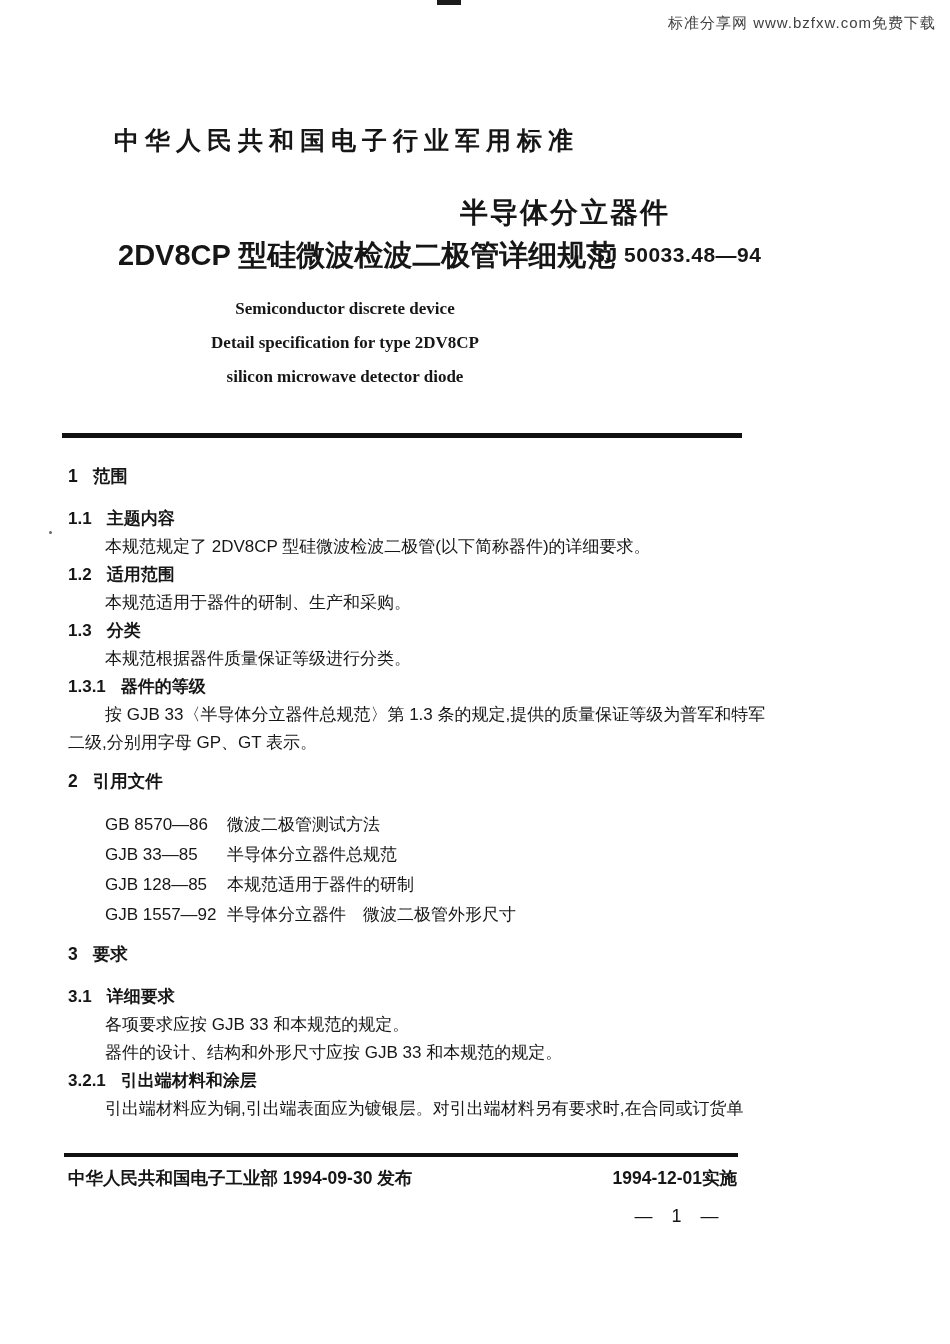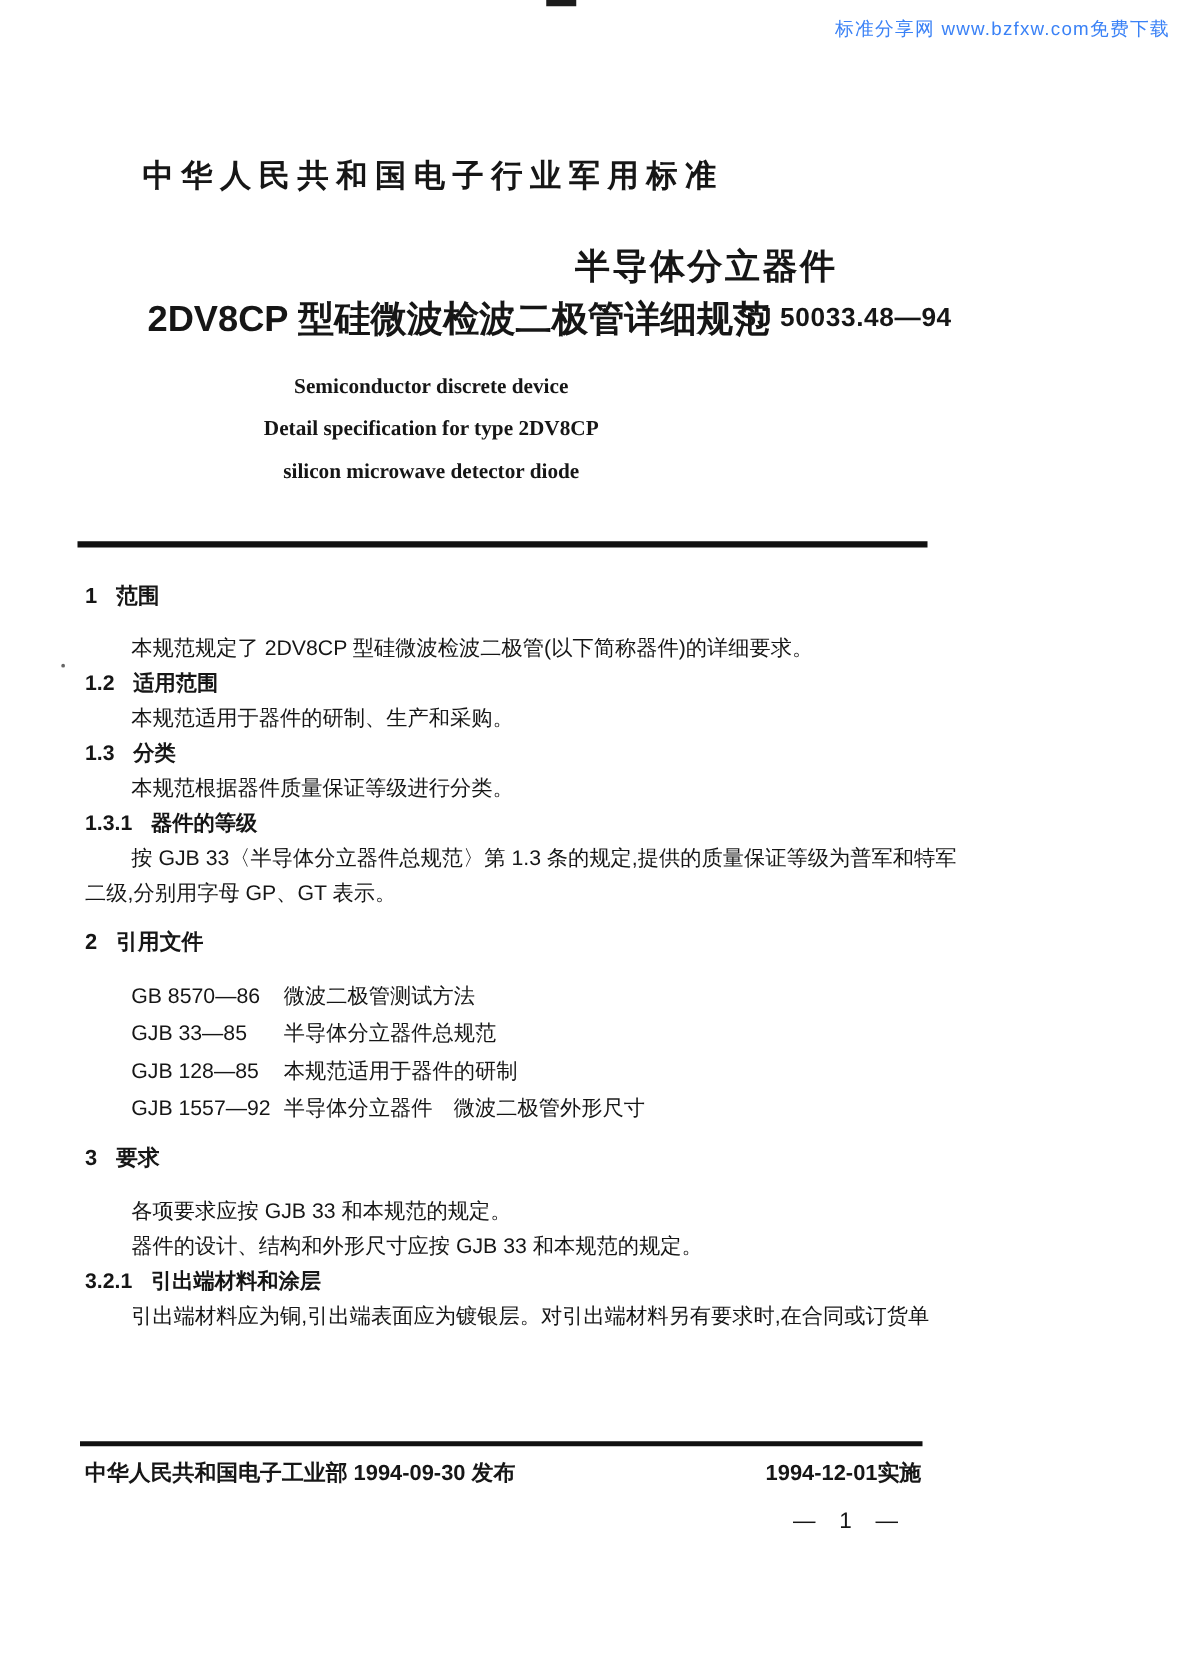--- a/index.html
+++ b/index.html
@@ -10,21 +10,21 @@
     background: #ffffff;
     color: #161616;
     font-family: "Liberation Sans", sans-serif;
     overflow: hidden;
   }
   .abs { position: absolute; }
 
   .watermark {
     top: 14px; right: 14px;
     font-size: 15px;
-    color: #3b82f6;
+    color: #404040;
     letter-spacing: 1px;
     font-family: "Liberation Sans", sans-serif;
   }
   .top-mark {
     left: 437px; top: 0;
     width: 24px; height: 5px;
     background: #1c1c1c;
   }
   .dot-artifact {
     left: 49px; top: 531px;
@@ -130,20 +130,23 @@
 </div>
 
 <div class="abs rule-title"></div>
 
 <div class="abs doc-body">
 
   <div class="doc-line h1">
     <span class="num">1</span><span class="ttl">范围</span>
   </div>
 
+  <div class="doc-line h2">
+    <span class="num">1.1</span><span class="ttl">主题内容</span>
+  </div>
   <div class="doc-line p">本规范规定了 2DV8CP 型硅微波检波二极管(以下简称器件)的详细要求。</div>
 
   <div class="doc-line h2">
     <span class="num">1.2</span><span class="ttl">适用范围</span>
   </div>
   <div class="doc-line p">本规范适用于器件的研制、生产和采购。</div>
 
   <div class="doc-line h2">
     <span class="num">1.3</span><span class="ttl">分类</span>
   </div>
@@ -169,20 +172,23 @@
     <span class="ref-code">GJB 128—85</span><span class="ref-name">本规范适用于器件的研制</span>
   </div>
   <div class="ref">
     <span class="ref-code">GJB 1557—92</span><span class="ref-name">半导体分立器件　微波二极管外形尺寸</span>
   </div>
 
   <div class="doc-line h1">
     <span class="num">3</span><span class="ttl">要求</span>
   </div>
 
+  <div class="doc-line h2">
+    <span class="num">3.1</span><span class="ttl">详细要求</span>
+  </div>
   <div class="doc-line p">各项要求应按 GJB 33 和本规范的规定。</div>
 
   <div class="doc-line p">器件的设计、结构和外形尺寸应按 GJB 33 和本规范的规定。</div>
 
   <div class="doc-line h2">
     <span class="num">3.2.1</span><span class="ttl">引出端材料和涂层</span>
   </div>
   <div class="doc-line p">引出端材料应为铜,引出端表面应为镀银层。对引出端材料另有要求时,在合同或订货单</div>
 
 </div>

